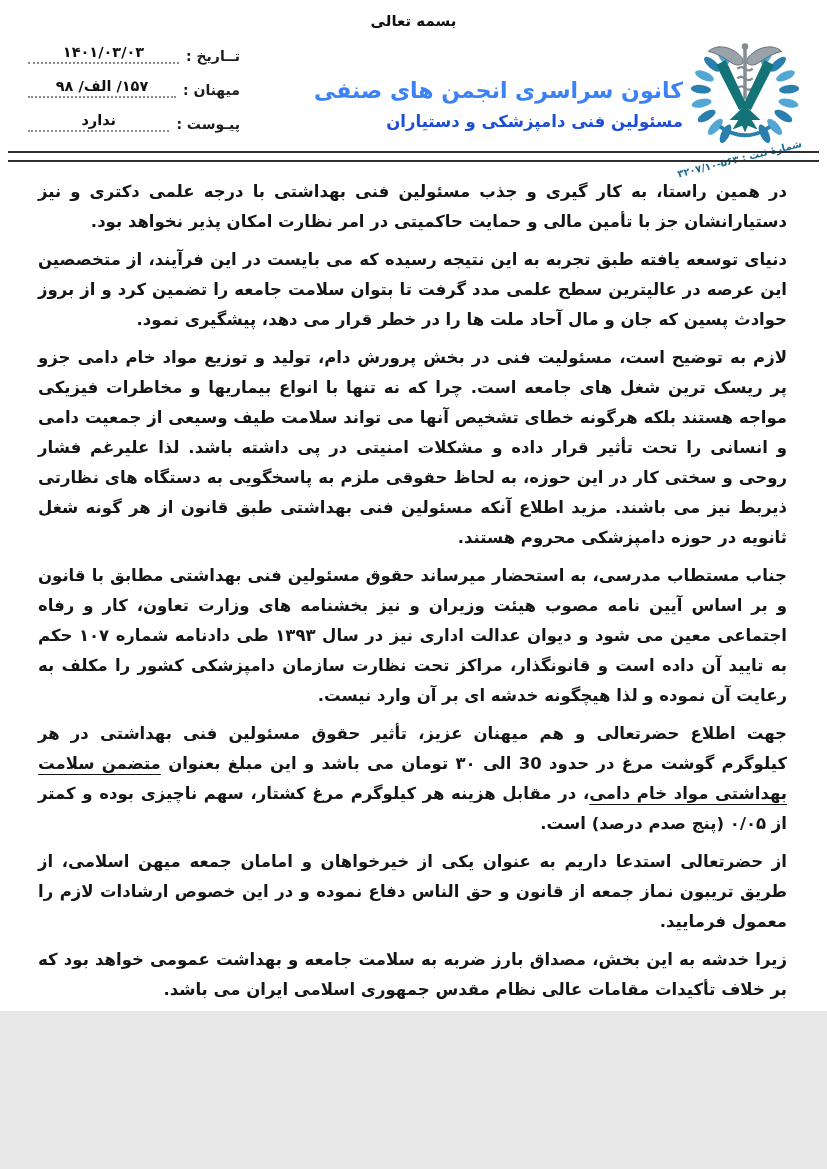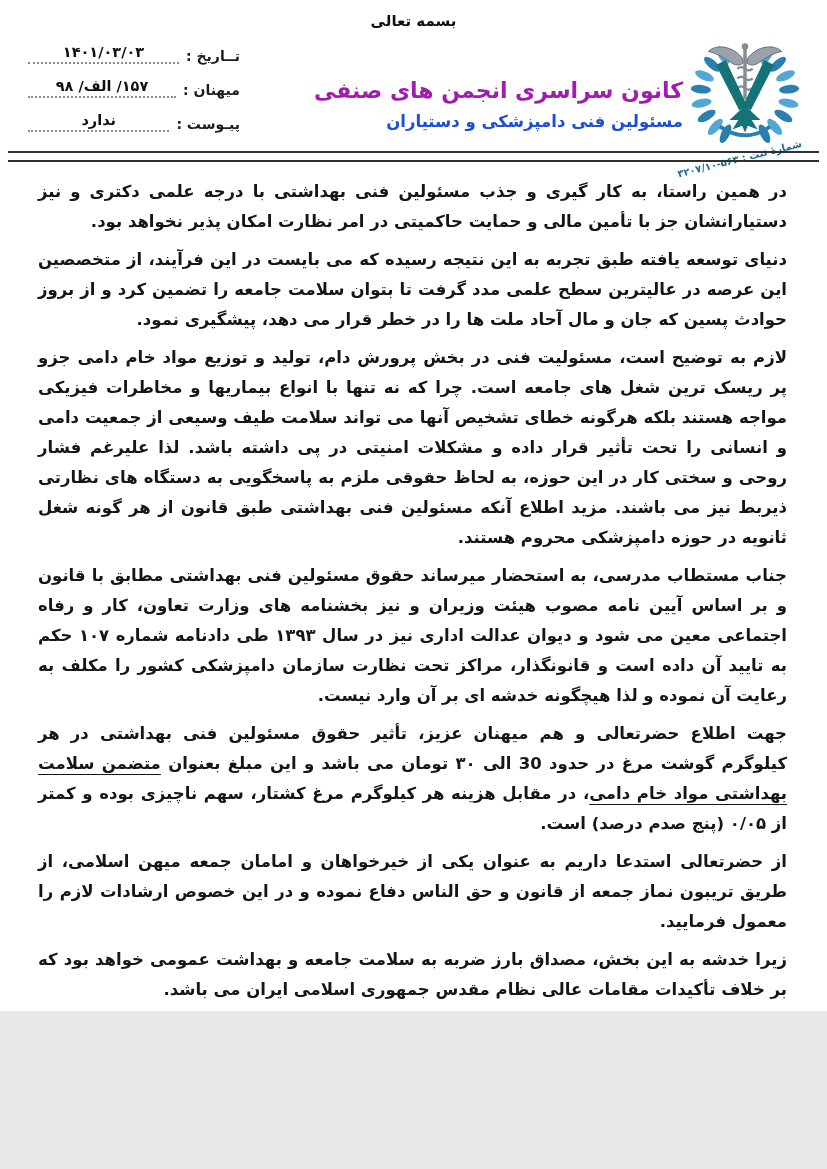--- a/index.html
+++ b/index.html
@@ -14,21 +14,21 @@
   .fields{position:absolute;top:44px;left:28px;width:212px;direction:rtl;}
   .field-row{display:flex;align-items:flex-end;margin-bottom:14px;}
   .field-label{font-weight:bold;font-size:14px;color:#1c1c1c;white-space:nowrap;
     padding-left:7px;}
   .field-value{flex:1;text-align:center;font-weight:bold;font-size:14.5px;color:#101010;
     border-bottom:2px dotted #8a8a8a;padding-bottom:2px;white-space:nowrap;}
   
   .org{position:absolute;top:36px;right:26px;display:flex;flex-direction:row-reverse;
     align-items:center;gap:6px;direction:ltr;}
   .org-text{text-align:right;direction:rtl;padding-top:14px;}
-  .org-title{color:#a21caf;font-size:22px;font-weight:bold;white-space:nowrap;}
+  .org-title{color:#3b82f6;font-size:22px;font-weight:bold;white-space:nowrap;}
   .org-subtitle{color:#1d4ed8;font-size:16.5px;font-weight:bold;margin-top:9px;white-space:nowrap;}
   .logo-wrap{position:relative;width:112px;height:122px;flex:0 0 auto;}
   .reg-number{position:absolute;bottom:0px;right:-2px;transform:rotate(-14deg);
     transform-origin:70% 50%;font-size:10px;font-weight:bold;color:#1a6b8f;
     white-space:nowrap;direction:rtl;}
   
   .divider{position:absolute;top:151px;left:8px;right:8px;height:7px;
     border-top:2.5px solid #303030;border-bottom:2.5px solid #303030;}
   
   .letter-body{position:absolute;top:177px;right:40px;left:38px;direction:rtl;

